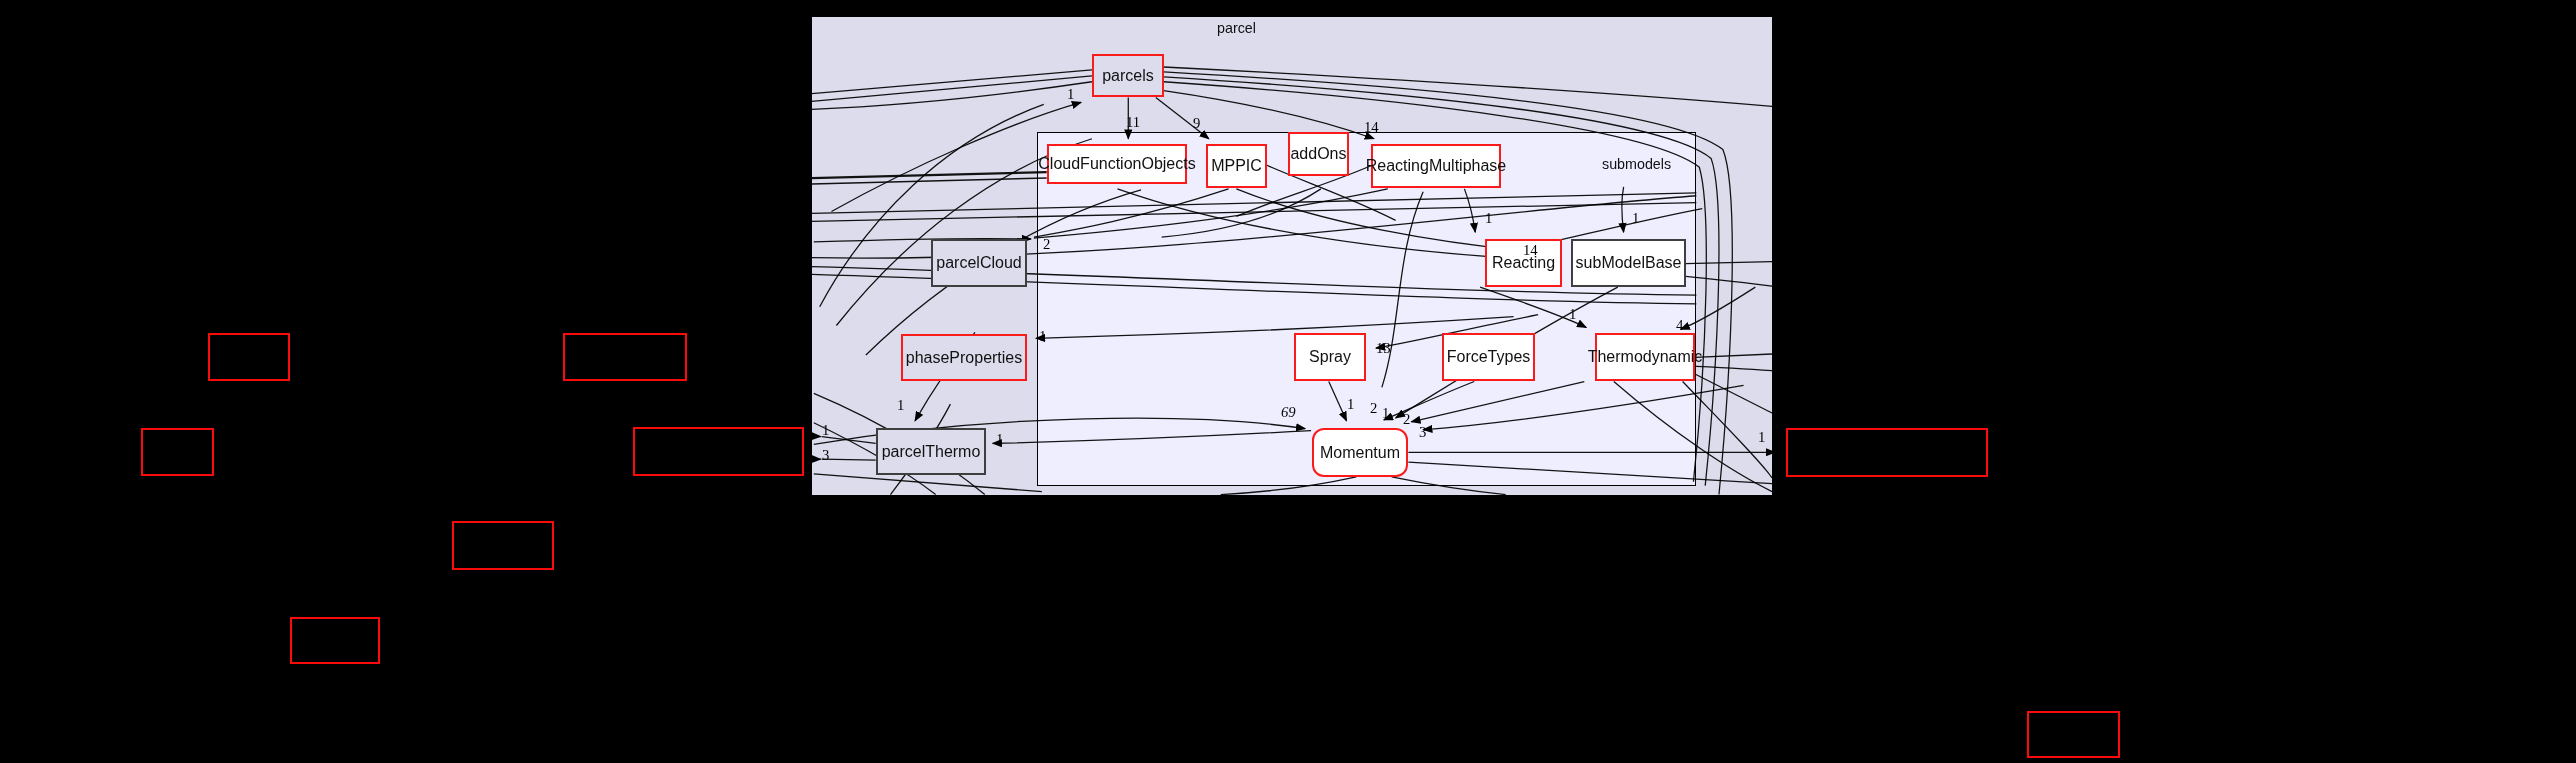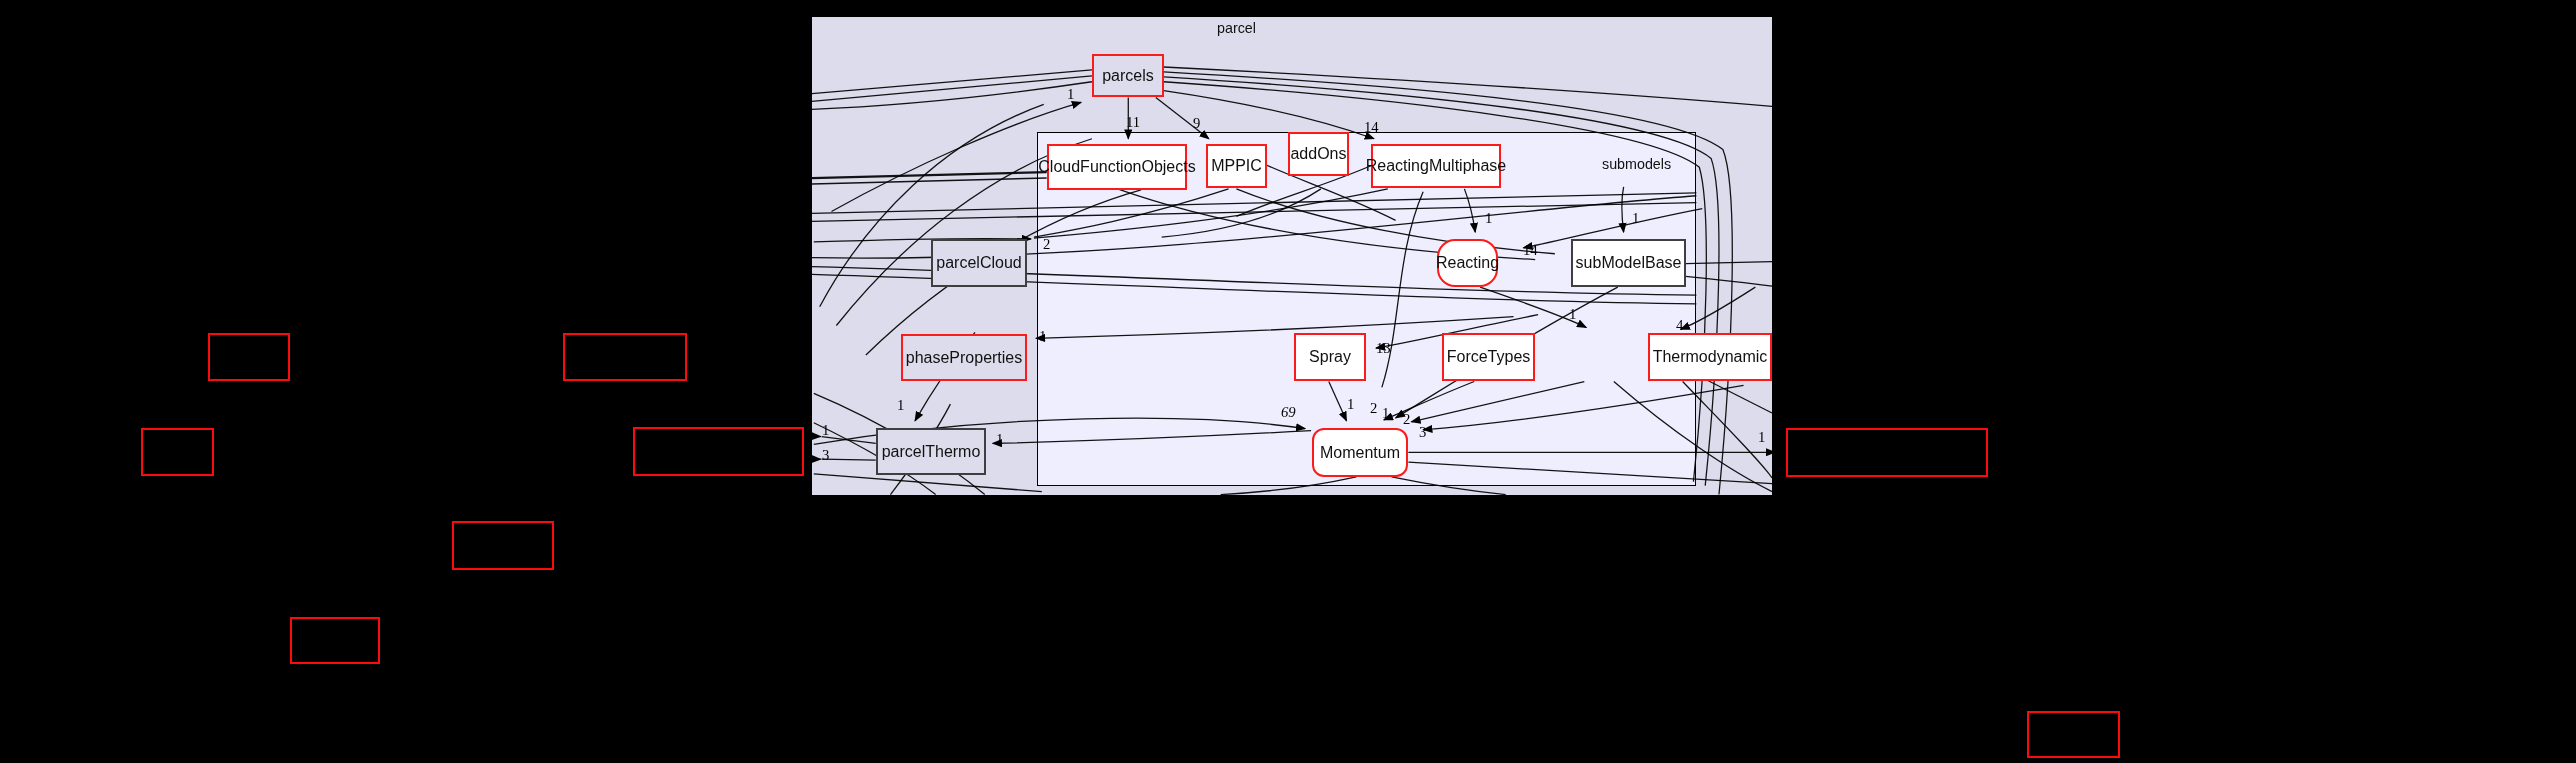--- a/index.html
+++ b/index.html
@@ -101,31 +101,31 @@
     <path d="M1713,372 C1762,374 1790,376 1803,377"></path>
     <path d="M1715,268 L1803,266"></path>
     <path d="M1715,281 C1762,286 1790,289 1803,291"></path>
     <path d="M1289,168 C1330,186 1372,200 1420,224"></path>
     <path d="M1396,168 C1350,188 1305,200 1258,220"></path>
     <path d="M1412,192 C1260,225 1100,238 1052,242"></path>
     <path d="M1250,192 C1150,225 1080,236 1052,241"></path>
   </svg>
 
   <div class="node red fill-outer" style="left:1092px;top:54px;width:72px;height:43px;">parcels</div>
-  <div class="node red fill-inner" style="left:1047px;top:144px;width:140px;height:46px;">CloudFunctionObjects</div>
+  <div class="node red fill-inner" style="left:1047px;top:144px;width:140px;height:40px;">CloudFunctionObjects</div>
   <div class="node red fill-inner" style="left:1206px;top:144px;width:61px;height:44px;">MPPIC</div>
   <div class="node red fill-inner" style="left:1288px;top:132px;width:61px;height:44px;">addOns</div>
   <div class="node red fill-inner" style="left:1371px;top:144px;width:130px;height:44px;">ReactingMultiphase</div>
   <div class="node dark fill-outer" style="left:931px;top:239px;width:96px;height:48px;">parcelCloud</div>
-  <div class="node red fill-inner" style="left:1437px;top:239px;width:61px;height:48px;border-radius:18px;">Reacting</div>
+  <div class="node red fill-inner" style="left:1485px;top:239px;width:77px;height:48px;">Reacting</div>
   <div class="node dark fill-inner" style="left:1571px;top:239px;width:115px;height:48px;">subModelBase</div>
   <div class="node red fill-outer" style="left:901px;top:334px;width:126px;height:47px;">phaseProperties</div>
   <div class="node red fill-inner" style="left:1294px;top:333px;width:72px;height:48px;">Spray</div>
   <div class="node red fill-inner" style="left:1442px;top:333px;width:93px;height:48px;">ForceTypes</div>
-  <div class="node red fill-inner" style="left:1648px;top:333px;width:124px;height:48px;">Thermodynamic</div>
+  <div class="node red fill-inner" style="left:1595px;top:333px;width:100px;height:48px;">Thermodynamic</div>
   <div class="node dark fill-outer" style="left:876px;top:428px;width:110px;height:47px;">parcelThermo</div>
   <div class="node red fill-inner" style="left:1312px;top:428px;width:96px;height:49px;border-radius:12px;">Momentum</div>
 
   <div class="ext" style="left:208px;top:333px;width:82px;height:48px;"></div>
   <div class="ext" style="left:141px;top:428px;width:73px;height:48px;"></div>
   <div class="ext" style="left:452px;top:521px;width:102px;height:49px;"></div>
   <div class="ext" style="left:290px;top:617px;width:90px;height:47px;"></div>
   <div class="ext" style="left:563px;top:333px;width:124px;height:48px;"></div>
   <div class="ext" style="left:633px;top:427px;width:171px;height:49px;"></div>
   <div class="ext" style="left:1786px;top:428px;width:202px;height:49px;"></div>

